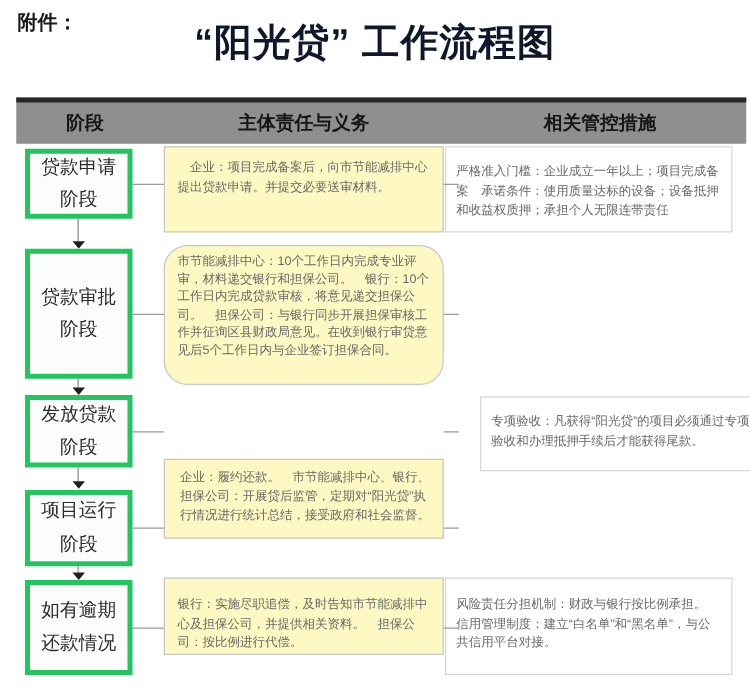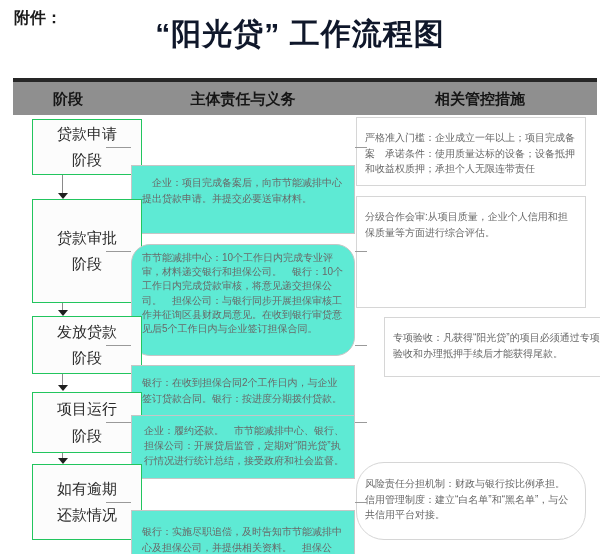--- a/index.html
+++ b/index.html
@@ -21,52 +21,52 @@
   }
   .col-header .th{
     position:absolute;top:0;height:33px;line-height:33px;text-align:center;
     font-size:15px;font-weight:bold;color:#151515;
   }
   .th-stage{left:0;width:110px;}
   .th-duty{left:110px;width:240px;}
   .th-control{left:350px;width:234px;}
   
   .stage-box{
-    position:absolute;left:20px;width:110px;box-sizing:border-box;
-    border:1px solid #22c55e;background:#fcfcfc;
+    position:absolute;left:20px;width:86px;box-sizing:border-box;
+    border:4px solid #22c55e;background:#fcfcfc;
     display:flex;align-items:center;justify-content:center;text-align:center;
-    font-size:15px;color:#2b2b2b;line-height:1.75;white-space:pre-line;margin-left:12px;
+    font-size:15px;color:#2b2b2b;line-height:1.75;white-space:pre-line;
   }
   .s1{top:119px;height:56px;}
   .s2{top:199px;height:104px;}
   .s3{top:316px;height:58px;}
   .s4{top:392px;height:61px;font-family:Liberation Serif, serif;}
   .s5{top:464px;height:76px;}
   
   .duty-box{
     position:absolute;left:131px;width:224px;box-sizing:border-box;
-    border:1px solid #c6c6c6;background:#5eead4;color:#686868;
-    font-size:10px;line-height:1.55;padding:9px 10px;white-space:pre-wrap;overflow:hidden;margin-top:48px;
+    border:1px solid #c6c6c6;background:#fef9c3;color:#686868;
+    font-size:10px;line-height:1.55;padding:9px 10px;white-space:pre-wrap;overflow:hidden;
   }
   .d1{top:117px;height:69px;}
   .d2{top:196px;height:112px;line-height:1.42;padding-top:6px;border-radius:19px;}
   .d3{top:317px;height:60px;}
   .d4{top:367px;height:64px;line-height:1.5;padding-top:7px;padding-left:12px;}
-  .d5{top:462px;height:84px;padding-top:13px;}
+  .d5{top:462px;height:62px;padding-top:13px;}
   
   .control-box{
     position:absolute;left:356px;width:230px;box-sizing:border-box;
     border:1px solid #d6d6d6;background:#fff;color:#686868;
     font-size:10px;line-height:1.55;padding:12px 8px;white-space:pre-wrap;overflow:hidden;
   }
   .c1{top:117px;height:69px;}
   .c2{top:196px;height:112px;}
   .c3{top:317px;height:60px;margin-left:28px;}
   .c4{top:389px;height:64px;}
-  .c5{top:462px;height:78px;padding-top:13px;border-radius:28px;}
+  .c5{top:462px;height:78px;padding-top:13px;}
   
   .hconn{position:absolute;height:1px;background:#9a9a9a;}
   .hc-a{left:106px;width:25px;}
   .hc-b{left:355px;width:12px;}
   .y1{top:147px;} .y2{top:251px;} .y3{top:345px;} .y4{top:422px;} .y5{top:502px;}
   .vline{position:absolute;left:62px;width:1px;background:#8a8a8a;}
   .v1{top:175px;height:18px;} .v2{top:303px;height:7px;}
   .v3{top:374px;height:11px;} .v4{top:453px;height:5px;}
   .ahead{
     position:absolute;left:58px;width:0;height:0;
@@ -95,30 +95,28 @@
   <div class="control-box c1">严格准入门槛：企业成立一年以上；项目完成备案　承诺条件：使用质量达标的设备；设备抵押和收益权质押；承担个人无限连带责任</div>
   <div class="hconn hc-a y1"></div>
   <div class="hconn hc-b y1"></div>
 
   <div class="vline v1"></div>
   <div class="ahead h1"></div>
 
   <div class="stage-box s2">贷款审批
 阶段</div>
   <div class="duty-box d2">市节能减排中心：10个工作日内完成专业评审，材料递交银行和担保公司。　银行：10个工作日内完成贷款审核，将意见递交担保公司。　担保公司：与银行同步开展担保审核工作并征询区县财政局意见。在收到银行审贷意见后5个工作日内与企业签订担保合同。</div>
-  <div class="control-box c2">分级合作会审:从项目质量，企业个人信用和担保质量等方面进行综合评估。</div>
   <div class="hconn hc-a y2"></div>
   <div class="hconn hc-b y2"></div>
 
   <div class="vline v2"></div>
   <div class="ahead h2"></div>
 
   <div class="stage-box s3">发放贷款
 阶段</div>
-  <div class="duty-box d3">银行：在收到担保合同2个工作日内，与企业签订贷款合同。银行：按进度分期拨付贷款。</div>
   <div class="control-box c3">专项验收：凡获得“阳光贷”的项目必须通过专项验收和办理抵押手续后才能获得尾款。</div>
   <div class="hconn hc-a y3"></div>
   <div class="hconn hc-b y3"></div>
 
   <div class="vline v3"></div>
   <div class="ahead h3"></div>
 
   <div class="stage-box s4">项目运行
 阶段</div>
   <div class="duty-box d4">企业：履约还款。　市节能减排中心、银行、担保公司：开展贷后监管，定期对“阳光贷”执行情况进行统计总结，接受政府和社会监督。</div>

